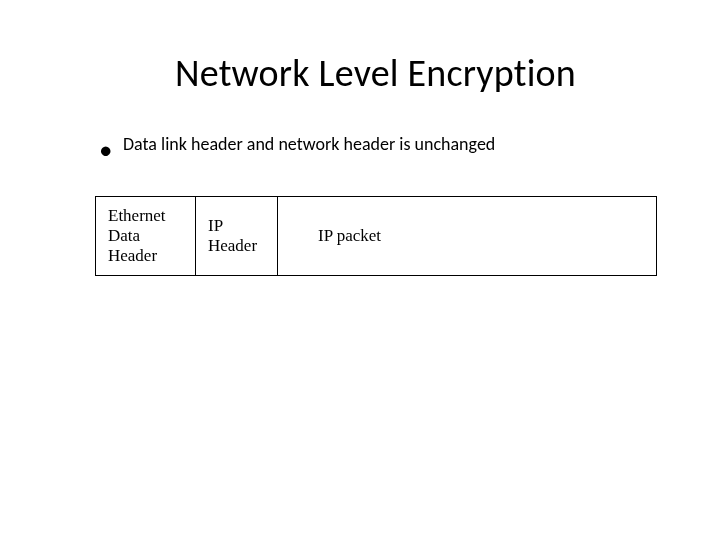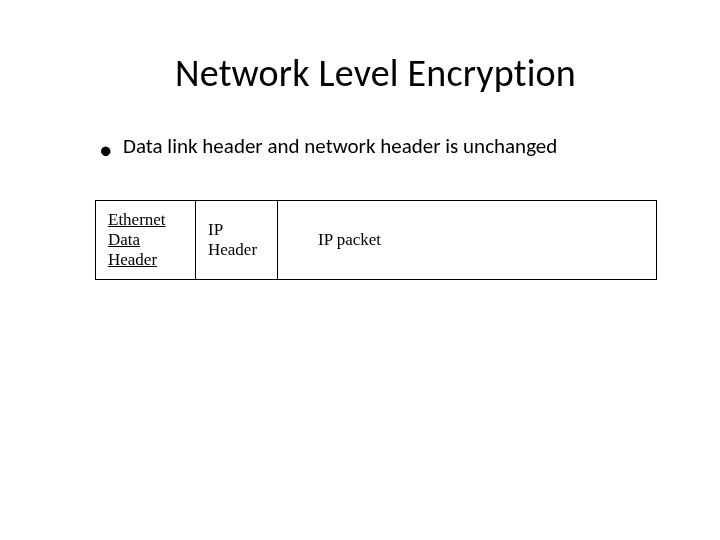--- a/index.html
+++ b/index.html
@@ -23,21 +23,21 @@
     text-align: center;
     margin-top: 10px;
     margin-bottom: 38px;
     letter-spacing: 0.2px;
   }
   .bullets {
     list-style: none;
     padding-left: 8px;
   }
   .bullets li {
-    font-size: 21px;
+    font-size: 18px;
     line-height: 1.22;
     margin-bottom: 6px;
     padding-left: 24px;
     position: relative;
   }
   .bullets li::before {
     content: "•";
     position: absolute;
     left: 0;
     top: 0;
@@ -56,21 +56,21 @@
   .cell {
     border-right: 1px solid #000;
     display: flex;
     flex-direction: column;
     justify-content: center;
     padding: 6px 10px 6px 12px;
     font-size: 17px;
     line-height: 1.18;
   }
   .cell:last-child { border-right: none; }
-  .cell.c1 { width: 100px; text-decoration: underline; }
+  .cell.c1 { width: 100px; }
   .cell.c2 { width: 82px; }
   .cell.c3 { flex: 1; padding-left: 40px; }
   .cell span { display: block; white-space: nowrap; }
 </style>
 </head>
 <body>
 
 <div class="slide">
 
   <h1 class="title">Network Level Encryption</h1>

